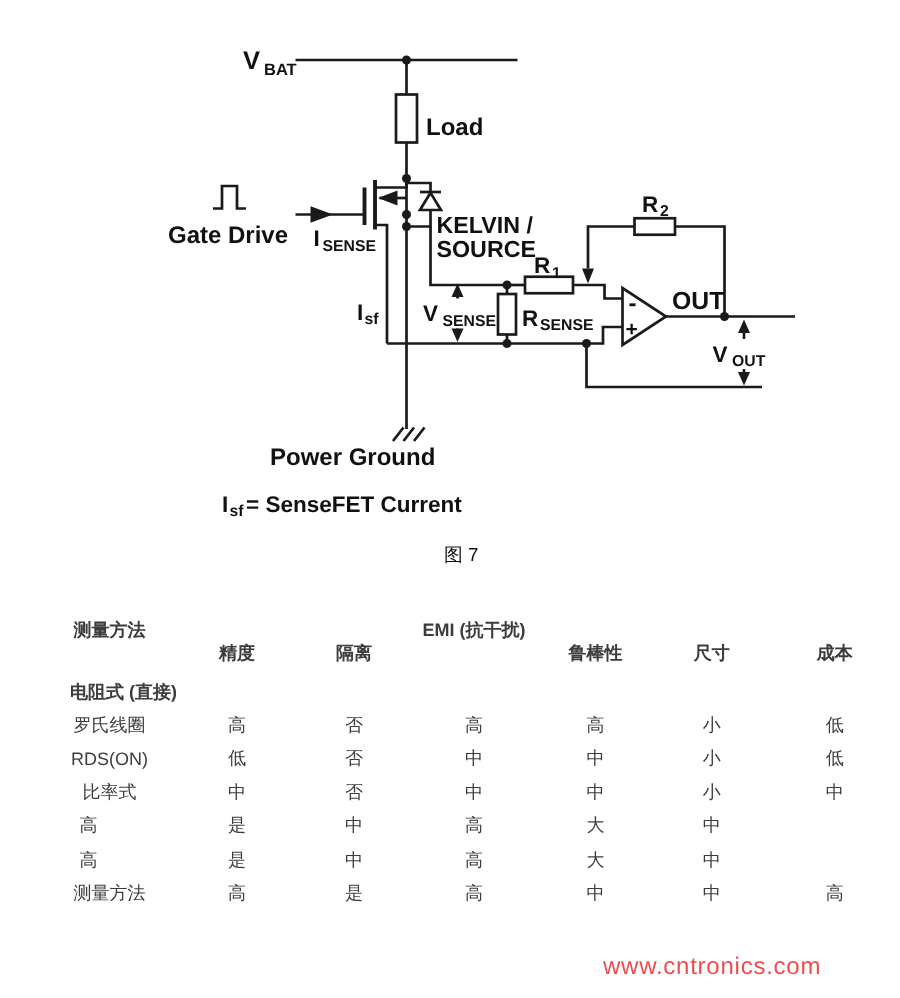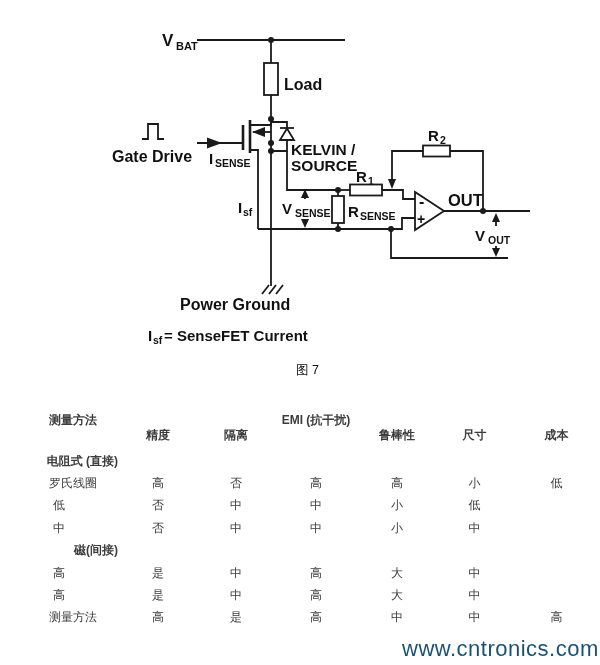--- a/index.html
+++ b/index.html
@@ -9,22 +9,22 @@
   .b{font-weight:bold;}
   
   .tbl{position:absolute;left:0;top:412px;width:512px;font-size:12px;color:#3c3c3c;}
   .trow{display:grid;grid-template-columns:118px 80px 76px 84px 78px 77px 87px;align-items:center;height:22.4px;}
   .hrow{height:15px;}
   .cell{text-align:center;}
   .c0{padding-left:28px;box-sizing:border-box;}
   .hd{font-weight:bold;}
   .cat{font-weight:bold;text-align:right;}
   .gap{height:8px;}
-  .watermark{position:absolute;left:402px;top:636px;font-size:22px;letter-spacing:0.5px;
-             color:#0c4a6e;opacity:0.95;white-space:nowrap;}
+  .watermark{position:absolute;left:402px;top:636px;font-size:16px;letter-spacing:0.5px;
+             color:#ef4444;opacity:0.95;white-space:nowrap;}
 </style>
 </head>
 <body>
 
 <div class="page">
 
   <svg width="600" height="400" viewBox="0 0 600 400" style="position:absolute;left:0;top:0;">
     <g stroke="#1a1a1a" stroke-width="1.8" fill="none">
 
       <path d="M197 40 H345"></path>
@@ -144,37 +144,36 @@
     <div class="trow">
       <div class="cell c0">罗氏线圈</div>
       <div class="cell">高</div>
       <div class="cell">否</div>
       <div class="cell">高</div>
       <div class="cell">高</div>
       <div class="cell">小</div>
       <div class="cell">低</div>
     </div>
     <div class="trow">
+      <div class="cell c0">RDS(ON)</div>
       <div class="cell">低</div>
       <div class="cell">否</div>
       <div class="cell">中</div>
       <div class="cell">中</div>
       <div class="cell">小</div>
       <div class="cell">低</div>
     </div>
     <div class="trow">
+      <div class="cell c0">比率式</div>
       <div class="cell">中</div>
       <div class="cell">否</div>
       <div class="cell">中</div>
       <div class="cell">中</div>
       <div class="cell">小</div>
       <div class="cell">中</div>
-    </div>
-    <div class="trow">
-      <div class="cell c0 cat">磁(间接)</div>
     </div>
     <div class="trow">
       <div class="cell">高</div>
       <div class="cell">是</div>
       <div class="cell">中</div>
       <div class="cell">高</div>
       <div class="cell">大</div>
       <div class="cell">中</div>
     </div>
     <div class="trow">

